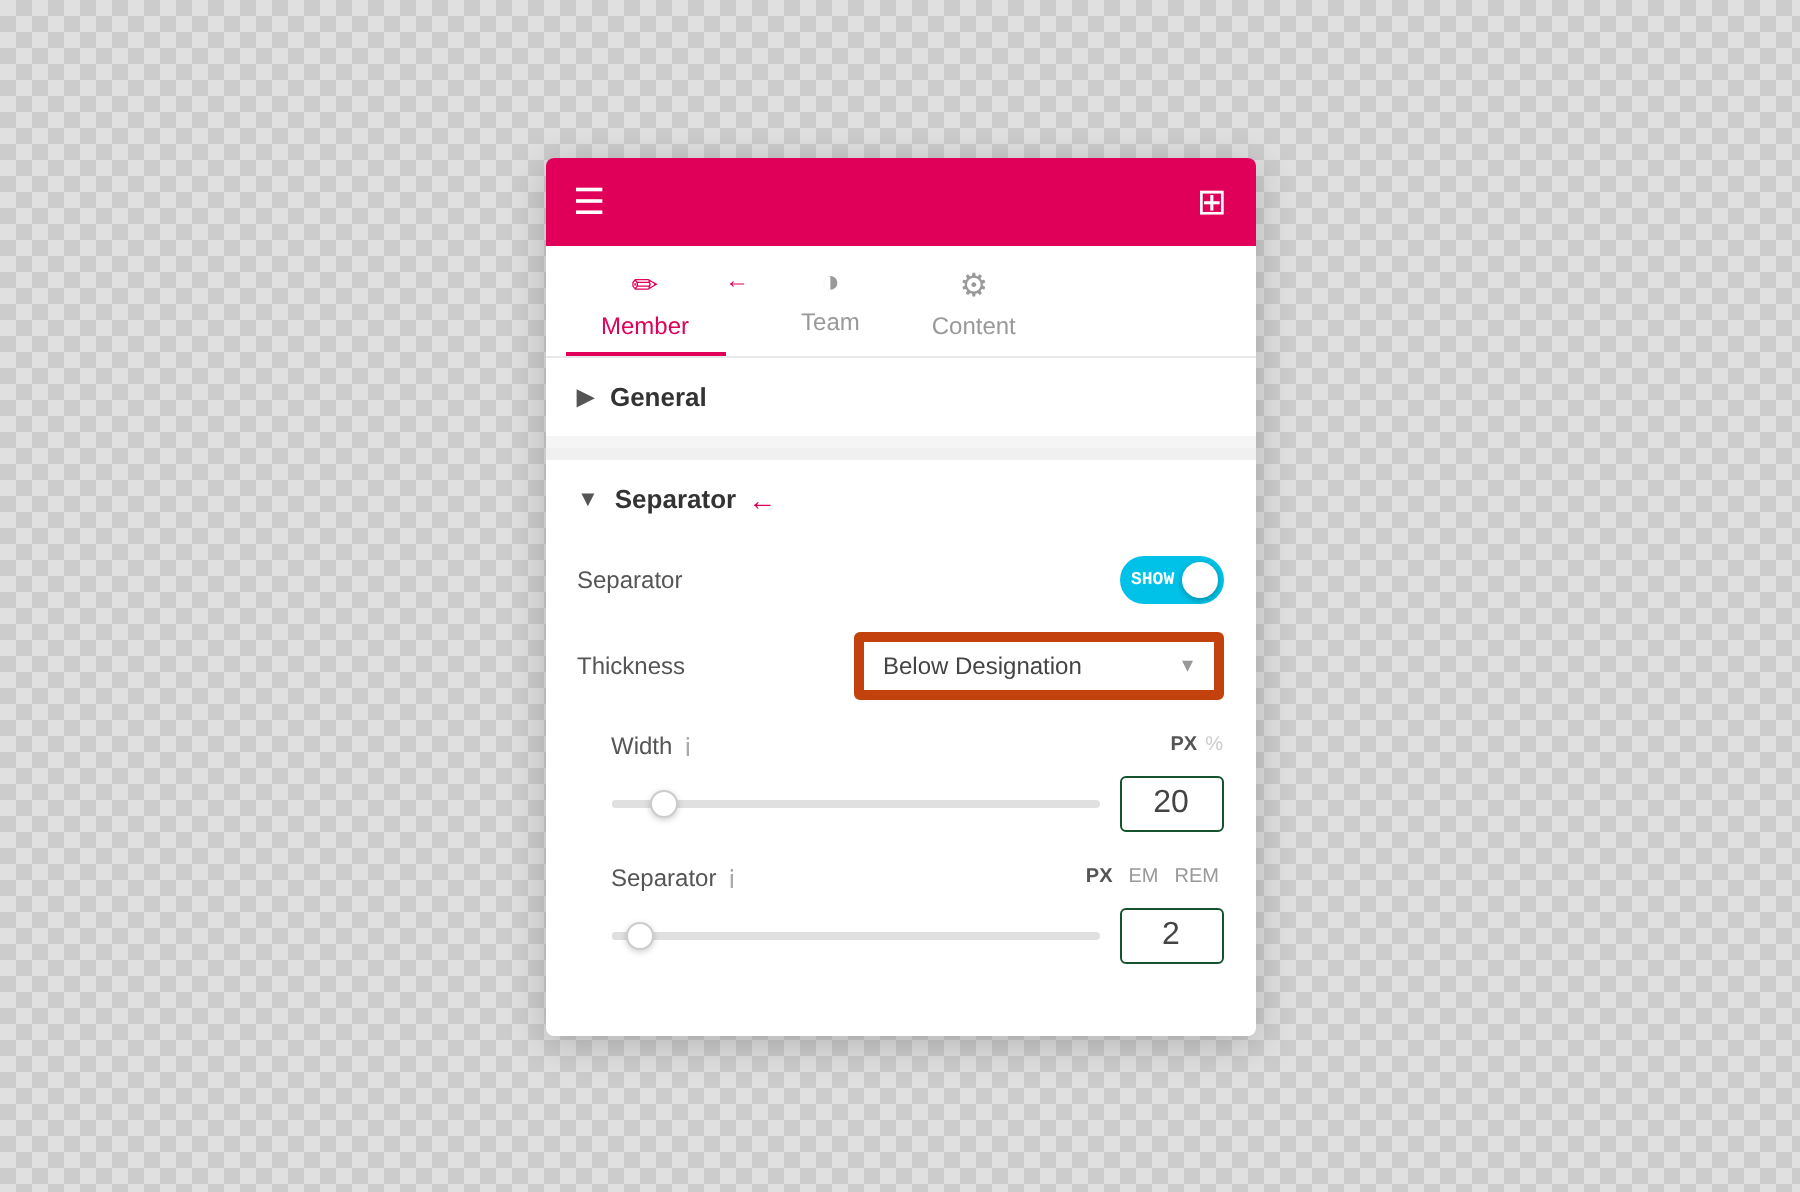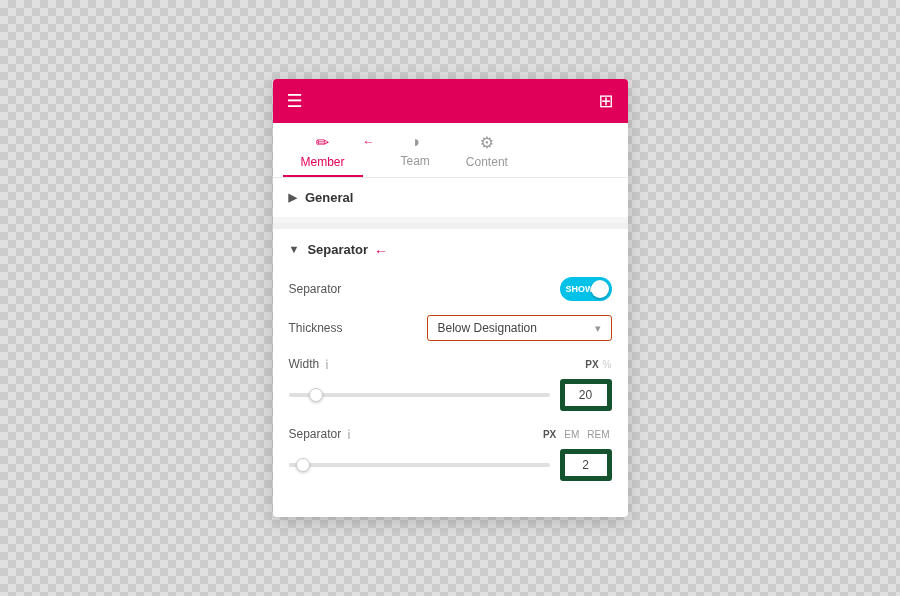--- a/index.html
+++ b/index.html
@@ -157,54 +157,56 @@
       background: #00c2e8;
       border-radius: 12px;
       display: flex;
       align-items: center;
     }
     .toggle-label-text {
       font-size: 9px;
       font-weight: bold;
       color: #fff;
       margin-left: 6px;
+      font-family: Liberation Mono, monospace;
     }
     .toggle-knob {
       position: absolute;
       right: 3px;
       top: 3px;
       width: 18px;
       height: 18px;
       background: #fff;
       border-radius: 50%;
       box-shadow: 0 1px 3px rgba(0,0,0,0.3);
     }
 
     
     .dropdown {
       display: flex;
       align-items: center;
       justify-content: space-between;
-      border: 1px solid #c2410c;
+      border: 5px solid #c2410c;
       border-radius: 3px;
       padding: 5px 10px;
       font-size: 12px;
       color: #444;
       background: #fff;
       width: 185px;
       cursor: pointer;
     }
     .dropdown .chevron {
       color: #999;
       font-size: 11px;
     }
 
     
     .slider-row {
       margin-bottom: 14px;
+      margin-left: 17px;
     }
     .slider-row-header {
       display: flex;
       align-items: center;
       justify-content: space-between;
       margin-bottom: 6px;
     }
     .unit-label {
       font-size: 10px;
       color: #999;
@@ -243,24 +245,24 @@
       width: 14px;
       height: 14px;
       background: #fff;
       border: 1px solid #ccc;
       border-radius: 50%;
       box-shadow: 0 1px 3px rgba(0,0,0,0.2);
       cursor: pointer;
     }
     .num-input {
       width: 52px;
-      border: 5px solid #14532d;
+      border: 1px solid #14532d;
       border-radius: 3px;
       padding: 4px 8px;
-      font-size: 12px;
+      font-size: 16px;
       color: #444;
       text-align: center;
     }
 
     
     .thickness-units {
       display: flex;
       gap: 4px;
       font-size: 10px;
     }

